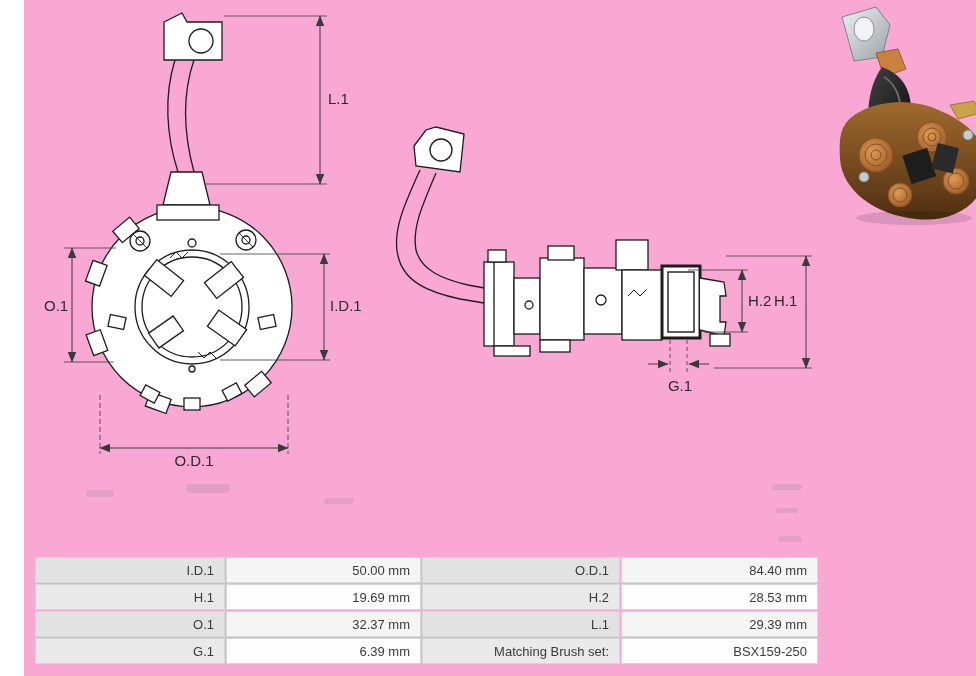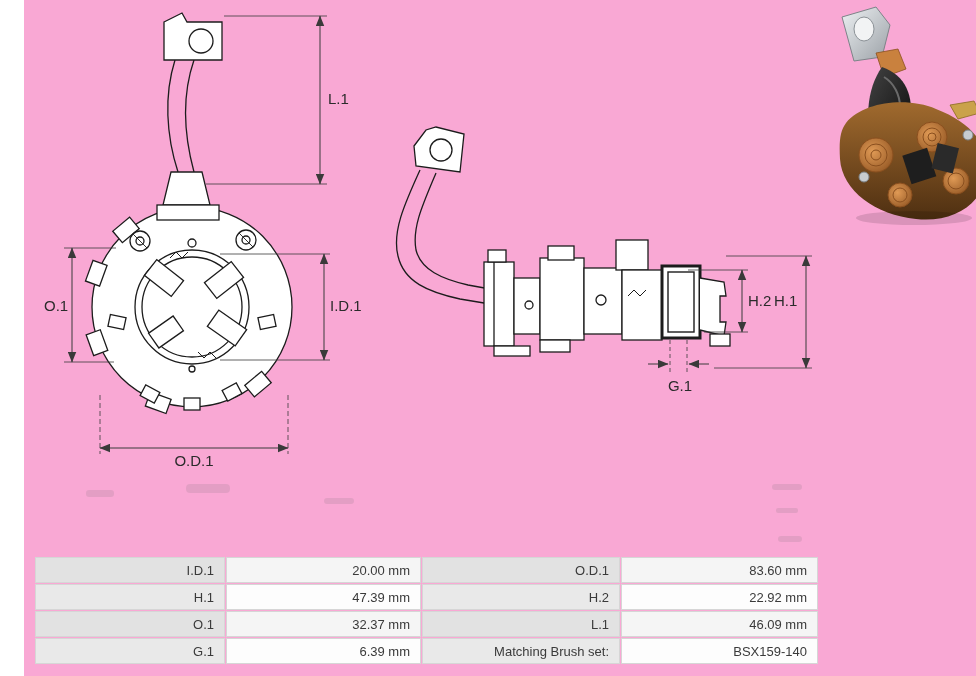--- a/index.html
+++ b/index.html
@@ -258,38 +258,38 @@
   <table class="spec-table">
     <colgroup>
       <col style="width:190px">
         <col style="width:195px">
         <col style="width:198px">
         <col style="width:197px">
     </colgroup>
     <tbody>
       <tr>
         <td class="k">I.D.1</td>
-        <td class="v">20.00 mm</td>
+        <td class="v">50.00 mm</td>
         <td class="k">O.D.1</td>
-        <td class="v">83.60 mm</td>
+        <td class="v">84.40 mm</td>
       </tr>
       <tr>
         <td class="k">H.1</td>
-        <td class="v">47.39 mm</td>
+        <td class="v">19.69 mm</td>
         <td class="k">H.2</td>
-        <td class="v">22.92 mm</td>
+        <td class="v">28.53 mm</td>
       </tr>
       <tr>
         <td class="k">O.1</td>
         <td class="v">32.37 mm</td>
         <td class="k">L.1</td>
-        <td class="v">46.09 mm</td>
+        <td class="v">29.39 mm</td>
       </tr>
       <tr>
         <td class="k">G.1</td>
         <td class="v">6.39 mm</td>
         <td class="k">Matching Brush set:</td>
-        <td class="v">BSX159-140</td>
+        <td class="v">BSX159-250</td>
       </tr>
     </tbody>
   </table>
 
 </div>
 
 </body></html>

